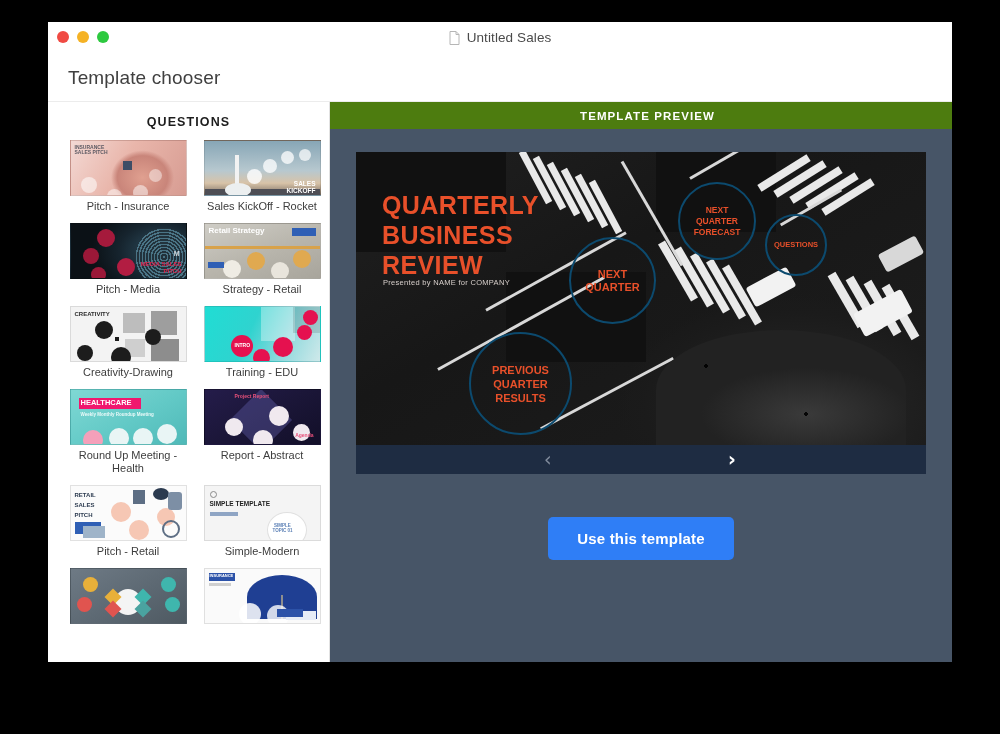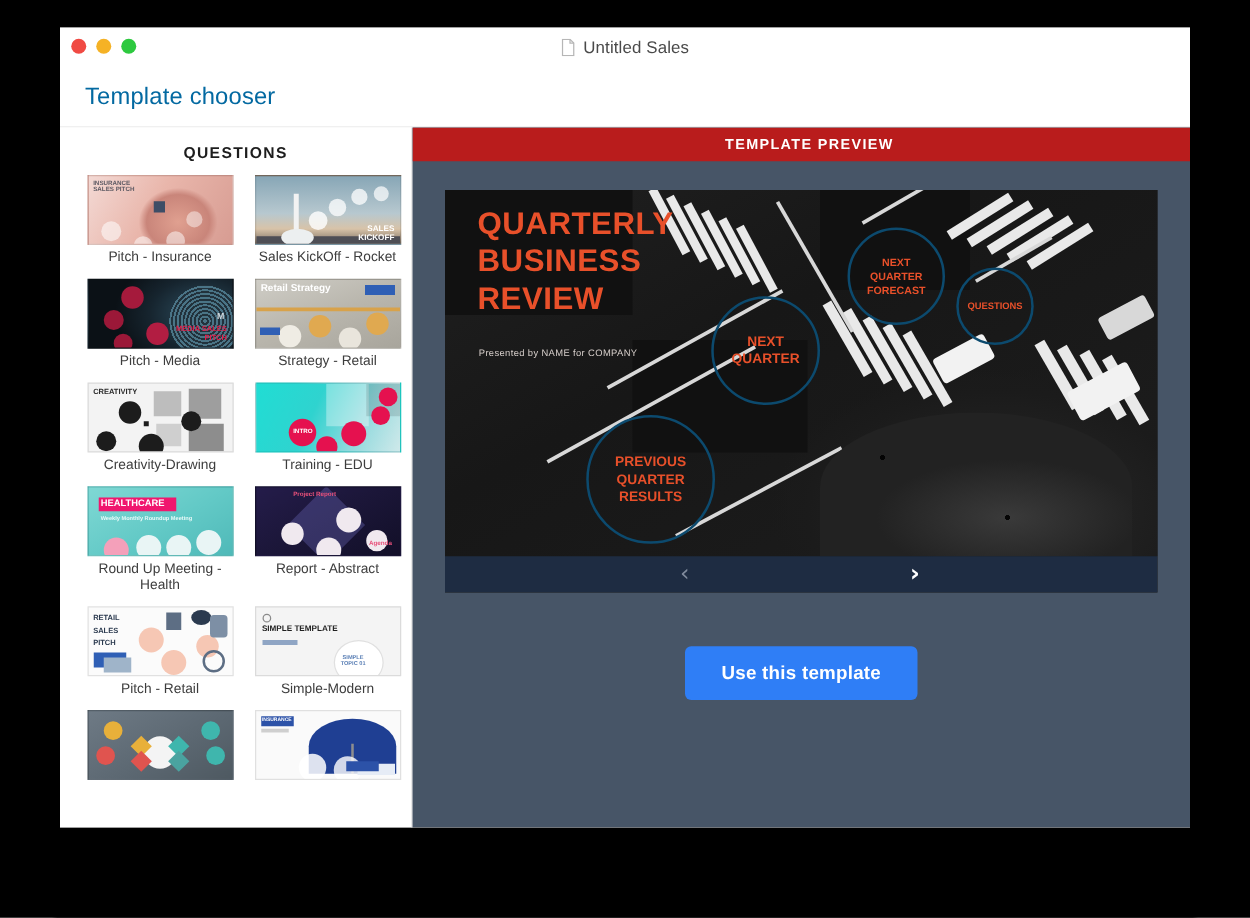--- a/index.html
+++ b/index.html
@@ -66,21 +66,21 @@
   
   #chooser-header {
     height: 47px;
     background: #ffffff;
     display: flex;
     align-items: center;
     padding-left: 20px;
   }
   #page-title {
     font-size: 19px;
-    color: #0369a1;
+    color: #404040;
     font-weight: 400;
     letter-spacing: .15px;
   }
 
   
   #window-body {
     position: relative;
     height: 561px;
     display: flex;
     border-top: 1px solid #ececec;
@@ -143,21 +143,21 @@
   
   #preview-panel {
     flex: 1;
     background: #475567;
     display: flex;
     flex-direction: column;
     overflow: hidden;
   }
   #preview-header {
     height: 27px;
-    background: #b91c1c;
+    background: #4d7c0f;
     display: flex;
     align-items: center;
     justify-content: center;
     flex: none;
     padding-left: 13px;
   }
   #preview-header-label {
     font-size: 11.5px;
     font-weight: bold;
     letter-spacing: 1.1px;
@@ -216,21 +216,21 @@
     position: absolute;
     background:
       radial-gradient(circle at 20% 30%, rgba(0,0,0,.9) 0 2px, transparent 2px),
       radial-gradient(circle at 60% 70%, rgba(0,0,0,.9) 0 2px, transparent 2px),
       radial-gradient(ellipse 60% 55% at 60% 70%, #3a3a3a 0%, #222 70%);
   }
 
   
   #slide-title {
     position: absolute;
-    left: 26px; top: 12px;
+    left: 26px; top: 38px;
     font-size: 25px;
     font-weight: bold;
     line-height: 30px;
     color: #e8502a;
     letter-spacing: .4px;
     white-space: pre-line;
     z-index: 5;
   }
   #slide-subtitle {
     position: absolute;

